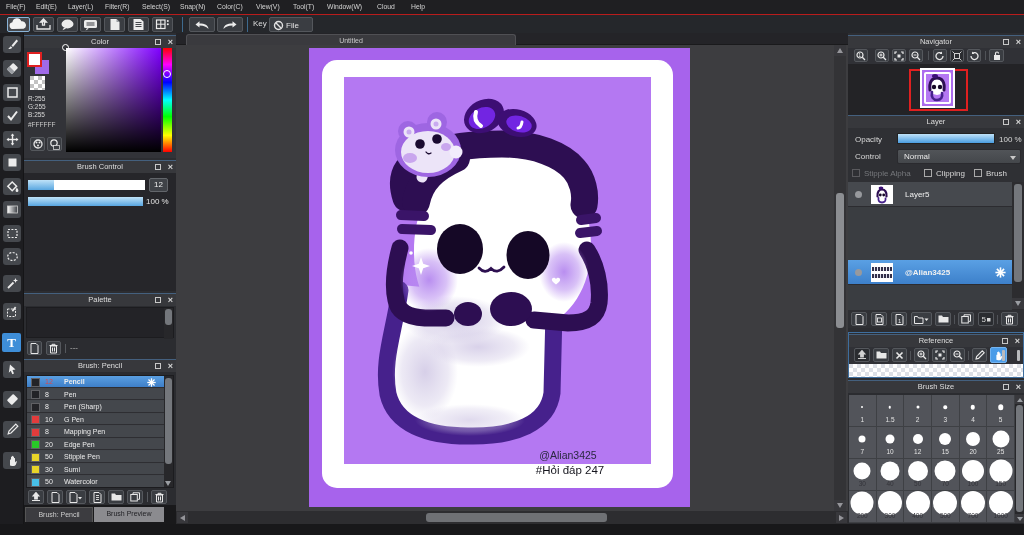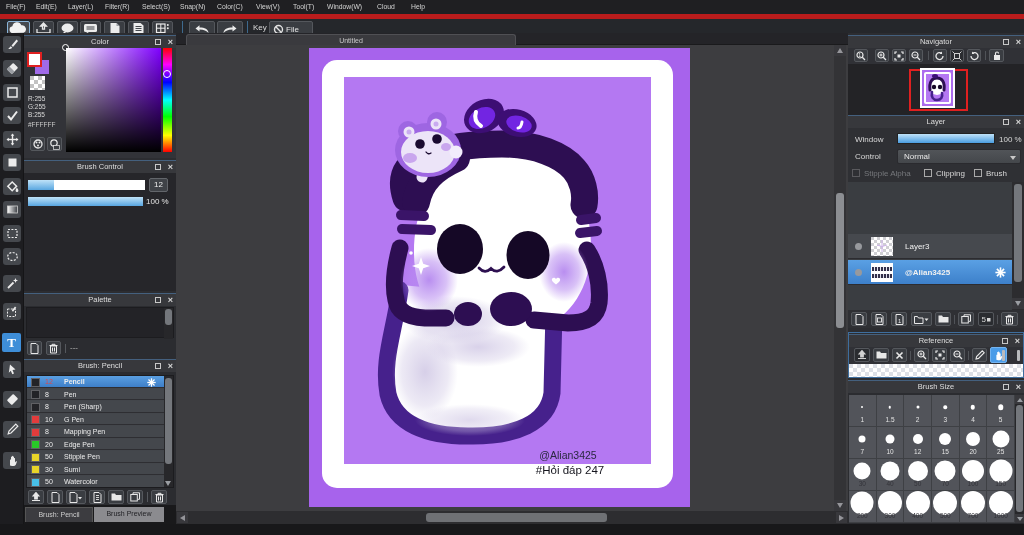--- a/index.html
+++ b/index.html
@@ -1,20 +1,20 @@
 <!DOCTYPE html>
 <html><head>
 <meta charset="utf-8">
 <style>
 *{margin:0;padding:0;box-sizing:border-box}
 html,body{width:1024px;height:535px;overflow:hidden;background:#1a1a1c;font-family:"Liberation Sans",sans-serif;}
 .abs{position:absolute}
 #menubar{left:0;top:0;width:1024px;height:14px;background:#1f1f22;color:#d4d4d4;font-size:6.8px;}
 #menubar span{position:absolute;top:3px}
-#toolbar{left:0;top:14px;width:1024px;height:19px;background:#25272b;border-top:5px solid #b91c1c;}
+#toolbar{left:0;top:14px;width:1024px;height:19px;background:#25272b;border-top:1px solid #b91c1c;}
 .tbbtn{position:absolute;top:2px;height:15px;background:#3a3d42;border:1px solid #54575c;border-radius:2px}
 .vsep{position:absolute;top:2px;width:1px;height:15px;background:#3e6a8e}
 #toolstrip{left:0;top:33px;width:24px;height:502px;background:#1d1d20;border-right:1px solid #151517}
 .tool{position:absolute;left:3px;width:18px;height:17px;border-radius:3px;background:#45484d;display:flex;align-items:center;justify-content:center}
 #leftdock{left:24px;top:33px;width:152px;height:502px;background:#2c2d31}
 .ptitle{position:relative;height:13px;background:#37383c;border-top:1px solid #44607e;color:#dedede;font-size:7.5px;text-align:center;line-height:12px}
 .pticons{position:absolute;right:3px;top:3px;width:18px;height:8px}
 .pop{position:absolute;left:0;top:0;width:6px;height:6px;border:1px solid #c8c8c8}
 .px{position:absolute;right:0;top:-2px;color:#d8d8d8;font-size:9px;font-weight:bold;line-height:10px}
 #canvasarea{left:176px;top:33px;width:672px;height:502px;background:#3d3d40}
@@ -586,41 +586,46 @@
           <path d="M10,22 C9,27 11,30 15,30 C19,30 21,27 20,23" fill="none" stroke="#46218c" stroke-width="2.5" stroke-linecap="round"></path>
           <ellipse cx="13" cy="6" rx="3" ry="2" fill="#3c1076"></ellipse>
         </svg>
     </div>
   </div>
   <div class="row ptitle" style="left:0;top:82px;width:176px">Layer<span class="pticons">
         <span class="pop"></span>
         <span class="px">×</span>
       </span></div>
   <div class="row" style="left:0;top:95px;width:176px;height:54px;background:#2f3034">
-    <div class="row" style="left:7px;top:7px;color:#d8d8d8;font-size:8px">Window</div>
+    <div class="row" style="left:7px;top:7px;color:#d8d8d8;font-size:8px">Opacity</div>
     <div class="row" style="left:49px;top:5px;width:98px;height:11px;background:linear-gradient(#bfe2f8,#4a9de0);border:1px solid #222"></div>
     <div class="row" style="left:151px;top:7px;color:#d8d8d8;font-size:8px">100 %</div>
     <div class="row" style="left:7px;top:24px;color:#d8d8d8;font-size:8px">Control</div>
     <div class="row" style="left:49px;top:21px;width:124px;height:15px;background:linear-gradient(#515458,#44474b);border:1px solid #2a2a2e;border-radius:2px;color:#e8e8e8;font-size:8px;line-height:14px"><span style="margin-left:6px">Normal</span><div style="position:absolute;right:4px;top:6px;width:0;height:0;border-left:3px solid transparent;border-right:3px solid transparent;border-top:4px solid #c8c8c8"></div></div>
     <div class="row" style="left:4px;top:41px;width:8px;height:8px;border:1px solid #5a5a5e"></div>
     <div class="row" style="left:16px;top:41px;color:#76787c;font-size:8px">Stipple Alpha</div>
     <div class="row" style="left:76px;top:41px;width:8px;height:8px;border:1px solid #aaa"></div>
     <div class="row" style="left:88px;top:41px;color:#d8d8d8;font-size:8px">Clipping</div>
     <div class="row" style="left:126px;top:41px;width:8px;height:8px;border:1px solid #aaa"></div>
     <div class="row" style="left:138px;top:41px;color:#d8d8d8;font-size:8px">Brush</div>
   </div>
   <div class="row" style="left:0;top:149px;width:176px;height:128px;background:#3a3d41" id="layerlist">
-    <div class="lrow" style="top:52px">
+    <div class="lrow" style="top:0">
         <i class="eye"></i>
-        <div class="lthumb checker">
+        <div class="lthumb">
           <svg width="22" height="19">
-            <path d="M11,3 v12 M6,8 q5,3 10,0" stroke="#cdb4ea" stroke-width="1" fill="none"></path>
-          </svg>
-        </div>
-        <span class="lname">Layer3</span>
+            <ellipse cx="11" cy="9" rx="5" ry="5.5" fill="#fff"></ellipse>
+            <path d="M6.5,11.5 C6,7 8,4.5 11,4.5 C14,4.5 16,7 15.5,11.5" fill="none" stroke="#2d0e52" stroke-width="2.2" stroke-linecap="round"></path>
+            <circle cx="9.3" cy="10" r="1.4" fill="#150826"></circle>
+            <circle cx="12.7" cy="10" r="1.4" fill="#150826"></circle>
+            <path d="M7.5,13 C7,16 8.5,17.5 11,17.5 C13.5,17.5 15,16 14.5,13.5" fill="none" stroke="#46218c" stroke-width="1.8" stroke-linecap="round"></path>
+            <ellipse cx="10" cy="3" rx="2.4" ry="1.5" fill="#3c1076"></ellipse>
+          </svg>
+        </div>
+        <span class="lname">Layer5</span>
       </div>
     <div class="lrow" style="top:78px;background:linear-gradient(#5aa0e4,#3d80ca)">
         <i class="eye"></i>
         <div class="lthumb">
           <div style="position:absolute;left:1px;top:4px;width:20px;height:4px;background:repeating-linear-gradient(90deg,#33304a 0 2px,#e8e8f0 2px 3px)"></div>
           <div style="position:absolute;left:1px;top:11px;width:20px;height:4px;background:repeating-linear-gradient(90deg,#33304a 0 2px,#dcdce8 2px 3px)"></div>
         </div>
         <span class="lname" style="font-weight:bold">@Alian3425</span>
       <svg width="11" height="11" viewBox="0 0 11 11" style="position:absolute;right:6px;top:7px">
           <circle cx="5.5" cy="5.5" r="2" fill="#fff"></circle>

